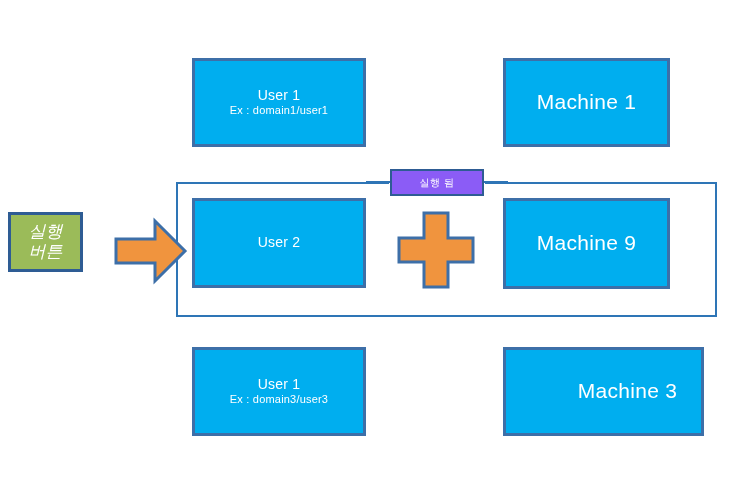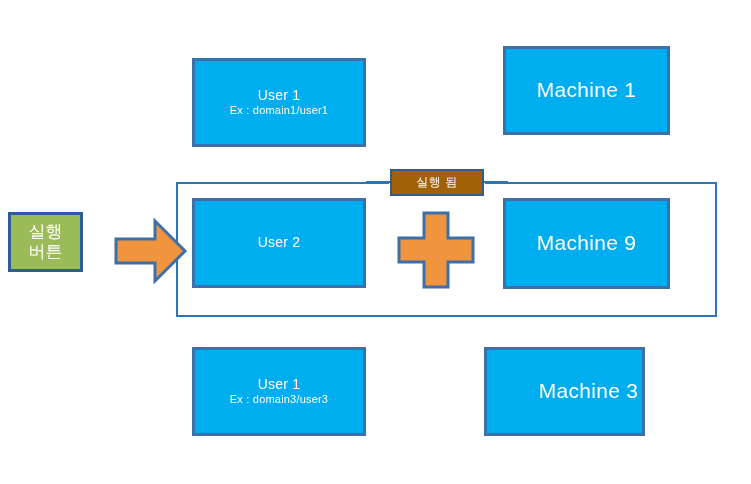--- a/index.html
+++ b/index.html
@@ -42,37 +42,38 @@
     background: #9BBB59;
     border: 3px solid #2E5C94;
     display: flex;
     flex-direction: column;
     align-items: center;
     justify-content: center;
     color: #ffffff;
     text-align: center;
     line-height: 1.2;
     font-size: 17px;
+    font-style: italic;
   }
 
   
   .group {
     border: 2px solid #2E75B6;
     background: transparent;
   }
 
   
   .badge {
-    background: #a16207;
+    background: #8b5cf6;
     border: 2px solid #2E5C94;
     display: flex;
     align-items: center;
     justify-content: center;
     color: #ffffff;
-    font-size: 12px;
+    font-size: 10px;
     letter-spacing: .5px;
     white-space: nowrap;
   }
   .badge-stub {
     background: #2E75B6;
     height: 2px;
   }
 
   
   .shape { position: absolute; }
@@ -80,21 +81,21 @@
 </head>
 <body>
 
 <div id="canvas">
 
   <div class="abs node" style="left:192px; top:58px; width:174px; height:89px;">
     <span class="line1">User 1</span>
     <span class="line2">Ex : domain1/user1</span>
   </div>
 
-  <div class="abs node machine" style="left:503px; top:46px; width:167px; height:89px;">
+  <div class="abs node machine" style="left:503px; top:58px; width:167px; height:89px;">
     <span class="line1">Machine 1</span>
   </div>
 
   <div class="abs group" style="left:176px; top:182px; width:541px; height:135px;"></div>
 
   <div class="abs" style="left:389px; top:178px; width:96px; height:8px; background:#ffffff;"></div>
 
   <div class="abs badge-stub" style="left:366px; top:181px; width:26px;"></div>
   <div class="abs badge-stub" style="left:482px; top:181px; width:26px;"></div>
 
@@ -121,17 +122,17 @@
 
   <svg class="shape" style="left:113px; top:215px;" width="76" height="72" viewBox="0 0 76 72">
     <path d="M3 24 H42 V6 L72 36 L42 66 V48 H3 Z" fill="#F0943E" stroke="#3D6FA8" stroke-width="3" stroke-linejoin="miter"></path>
   </svg>
 
   <div class="abs node" style="left:192px; top:347px; width:174px; height:89px;">
     <span class="line1">User 1</span>
     <span class="line2">Ex : domain3/user3</span>
   </div>
 
-  <div class="abs node machine" style="left:484px; top:347px; width:161px; height:89px;padding-left:48px;">
+  <div class="abs node machine" style="left:503px; top:347px; width:201px; height:89px;padding-left:48px;">
     <span class="line1">Machine 3</span>
   </div>
 
 </div>
 
 </body></html>

